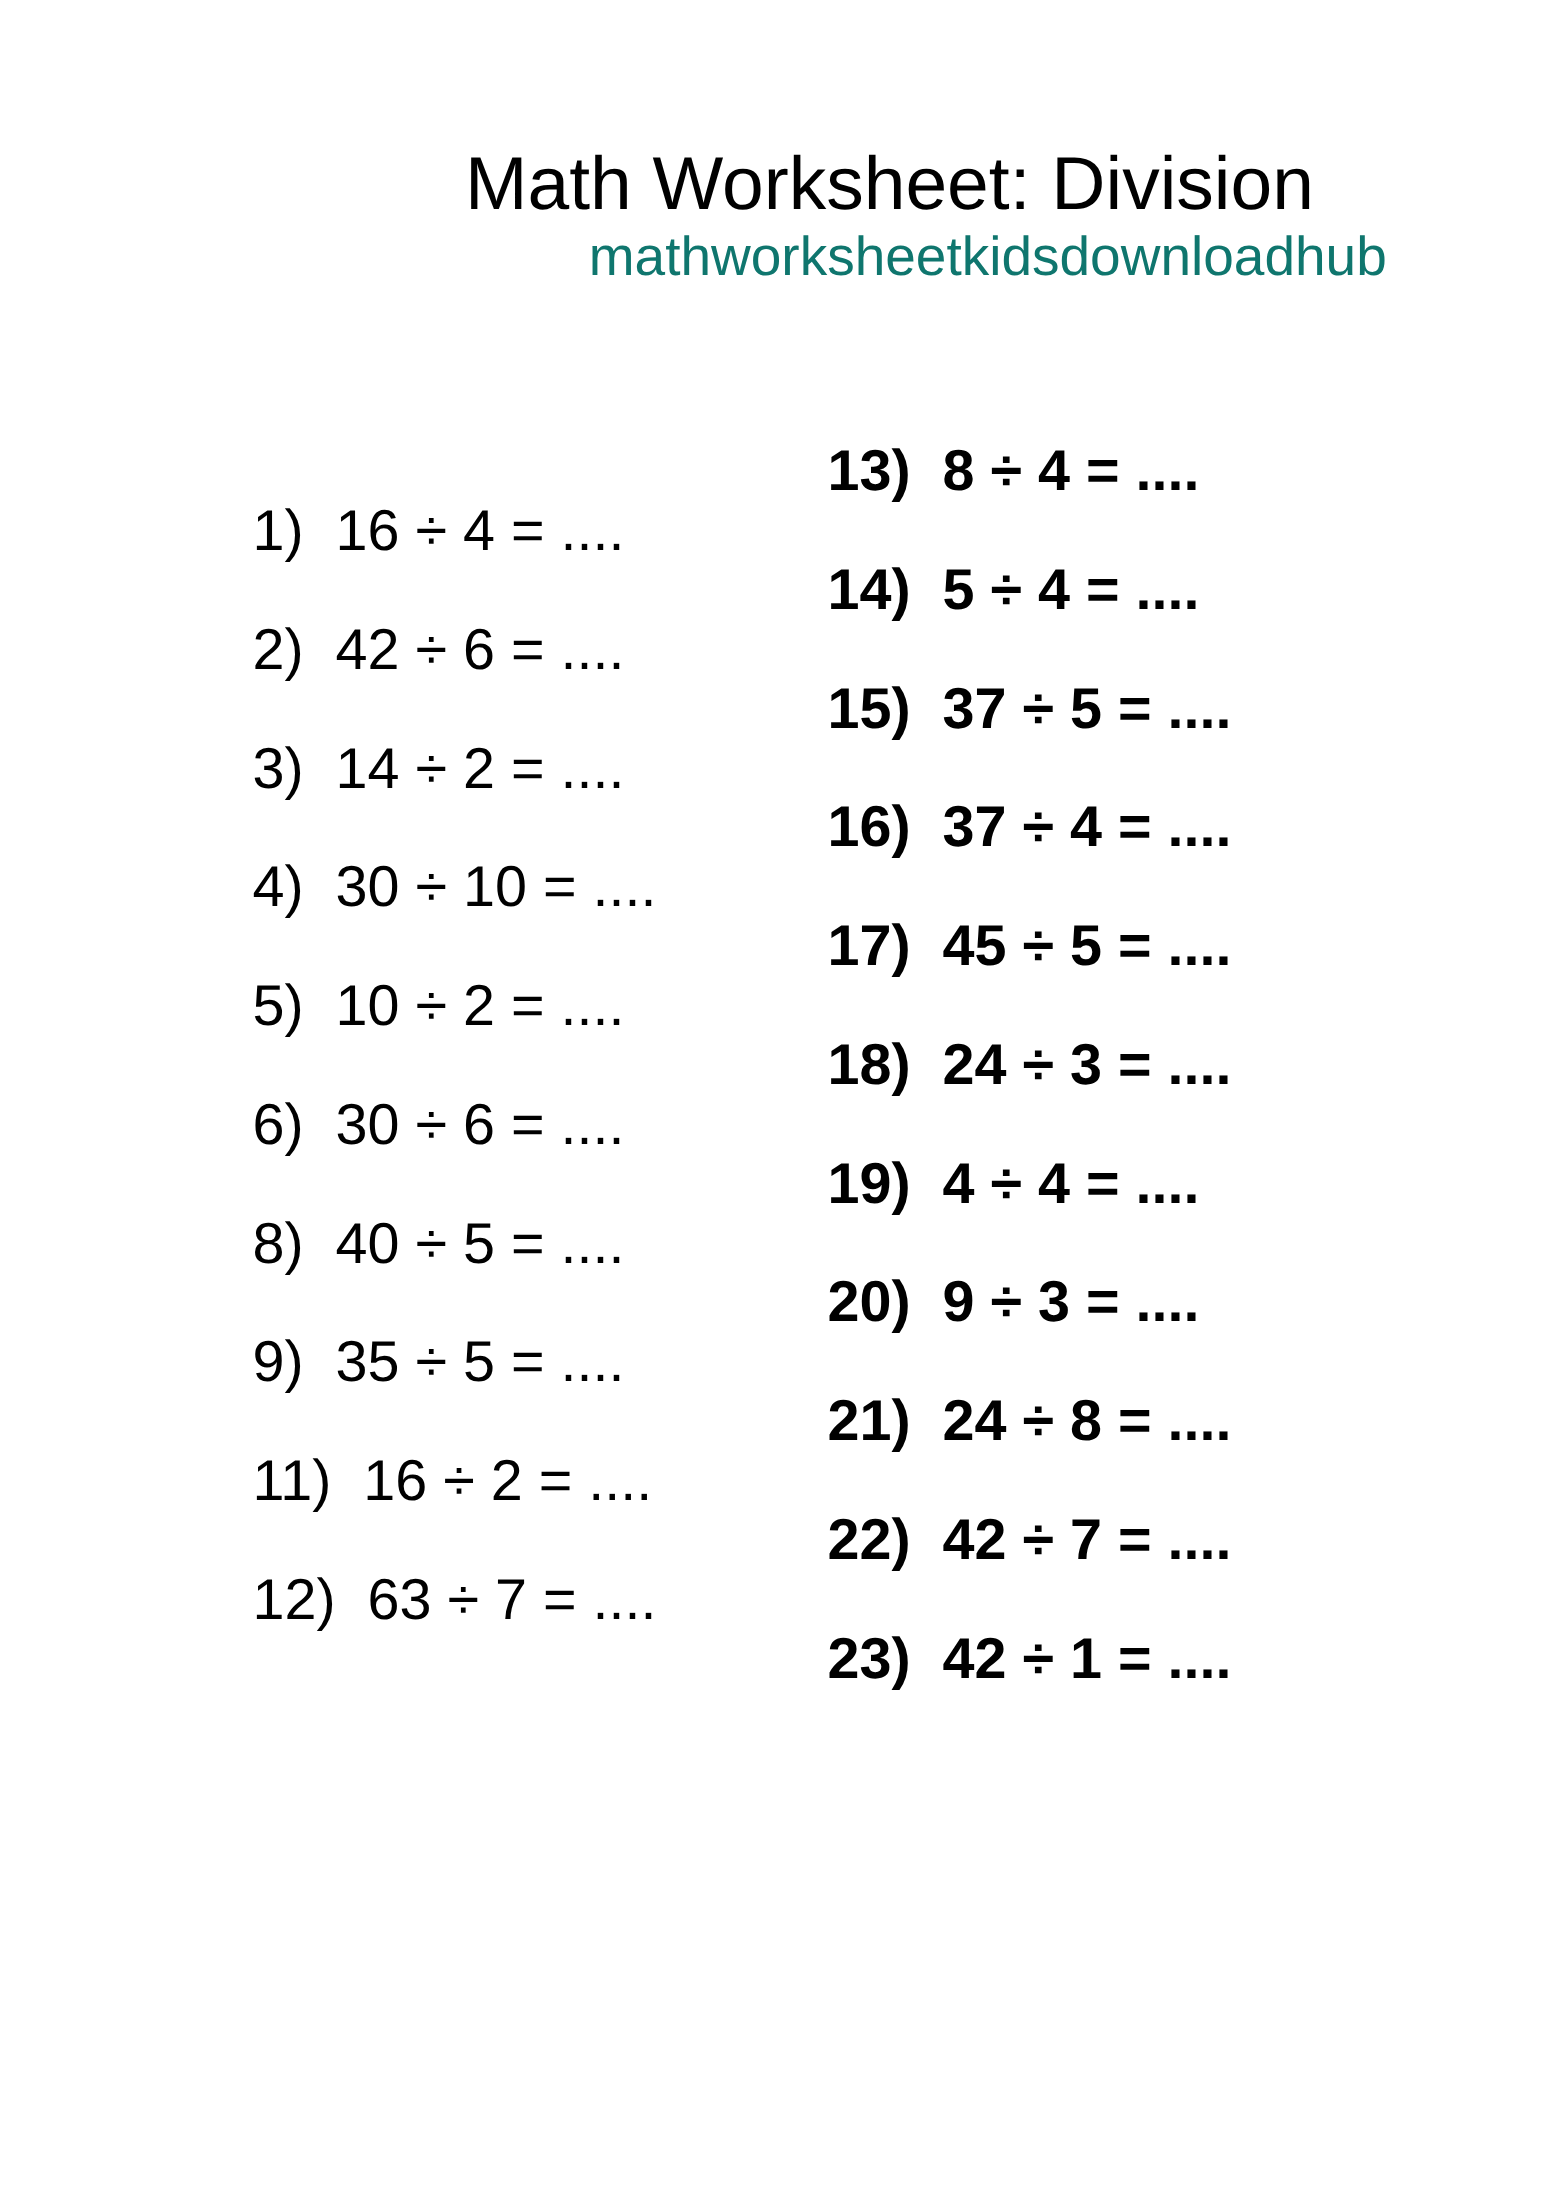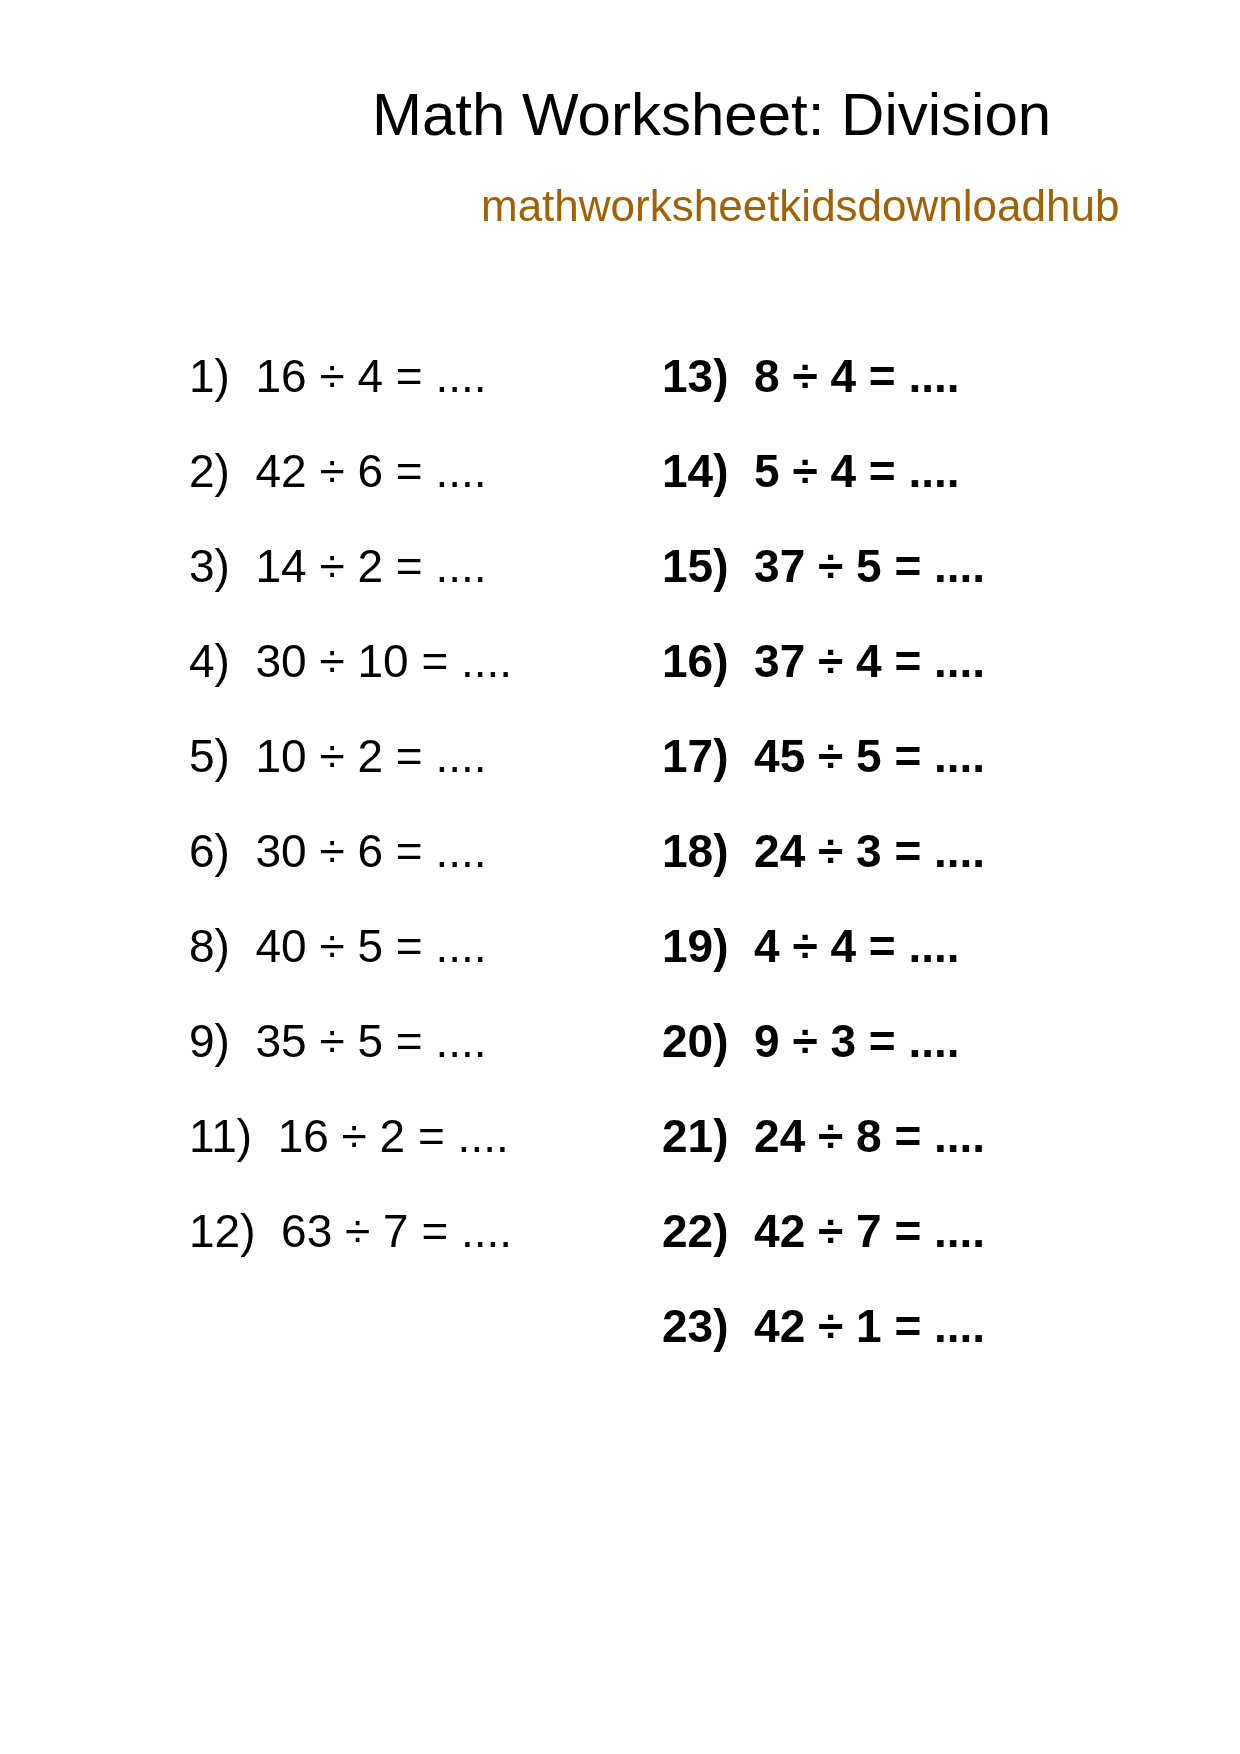--- a/index.html
+++ b/index.html
@@ -11,46 +11,45 @@
       width: 1240px;
       height: 1754px;
       position: relative;
       overflow: hidden;
       font-family: "Liberation Sans", sans-serif;
       color: #000000;
     }
     .title {
       position: absolute;
       left: 372px;
-      top: 80px;
+      top: 112px;
       font-size: 60px;
       line-height: 70px;
       white-space: nowrap;
       color: #000000;
       margin: 0;
       font-weight: normal;
     }
     .subtitle {
       position: absolute;
       left: 471px;
       top: 180px;
       font-size: 44px;
       line-height: 52px;
       white-space: nowrap;
-      color: #a16207;
-      margin-left: 10px;
+      color: #0f766e;
     }
     .problem-col {
       position: absolute;
       top: 346px;
       margin: 0;
       padding: 0;
       list-style: none;
     }
-    .problem-col.left { left: 189px; }
+    .problem-col.left { left: 202px; margin-top: 48px; }
     .problem-col.right { left: 662px; font-weight: bold; }
     .problem {
       height: 95px;
       font-size: 46px;
       line-height: 60px;
       white-space: pre;
       color: #000000;
     }
   </style>
 </head>

